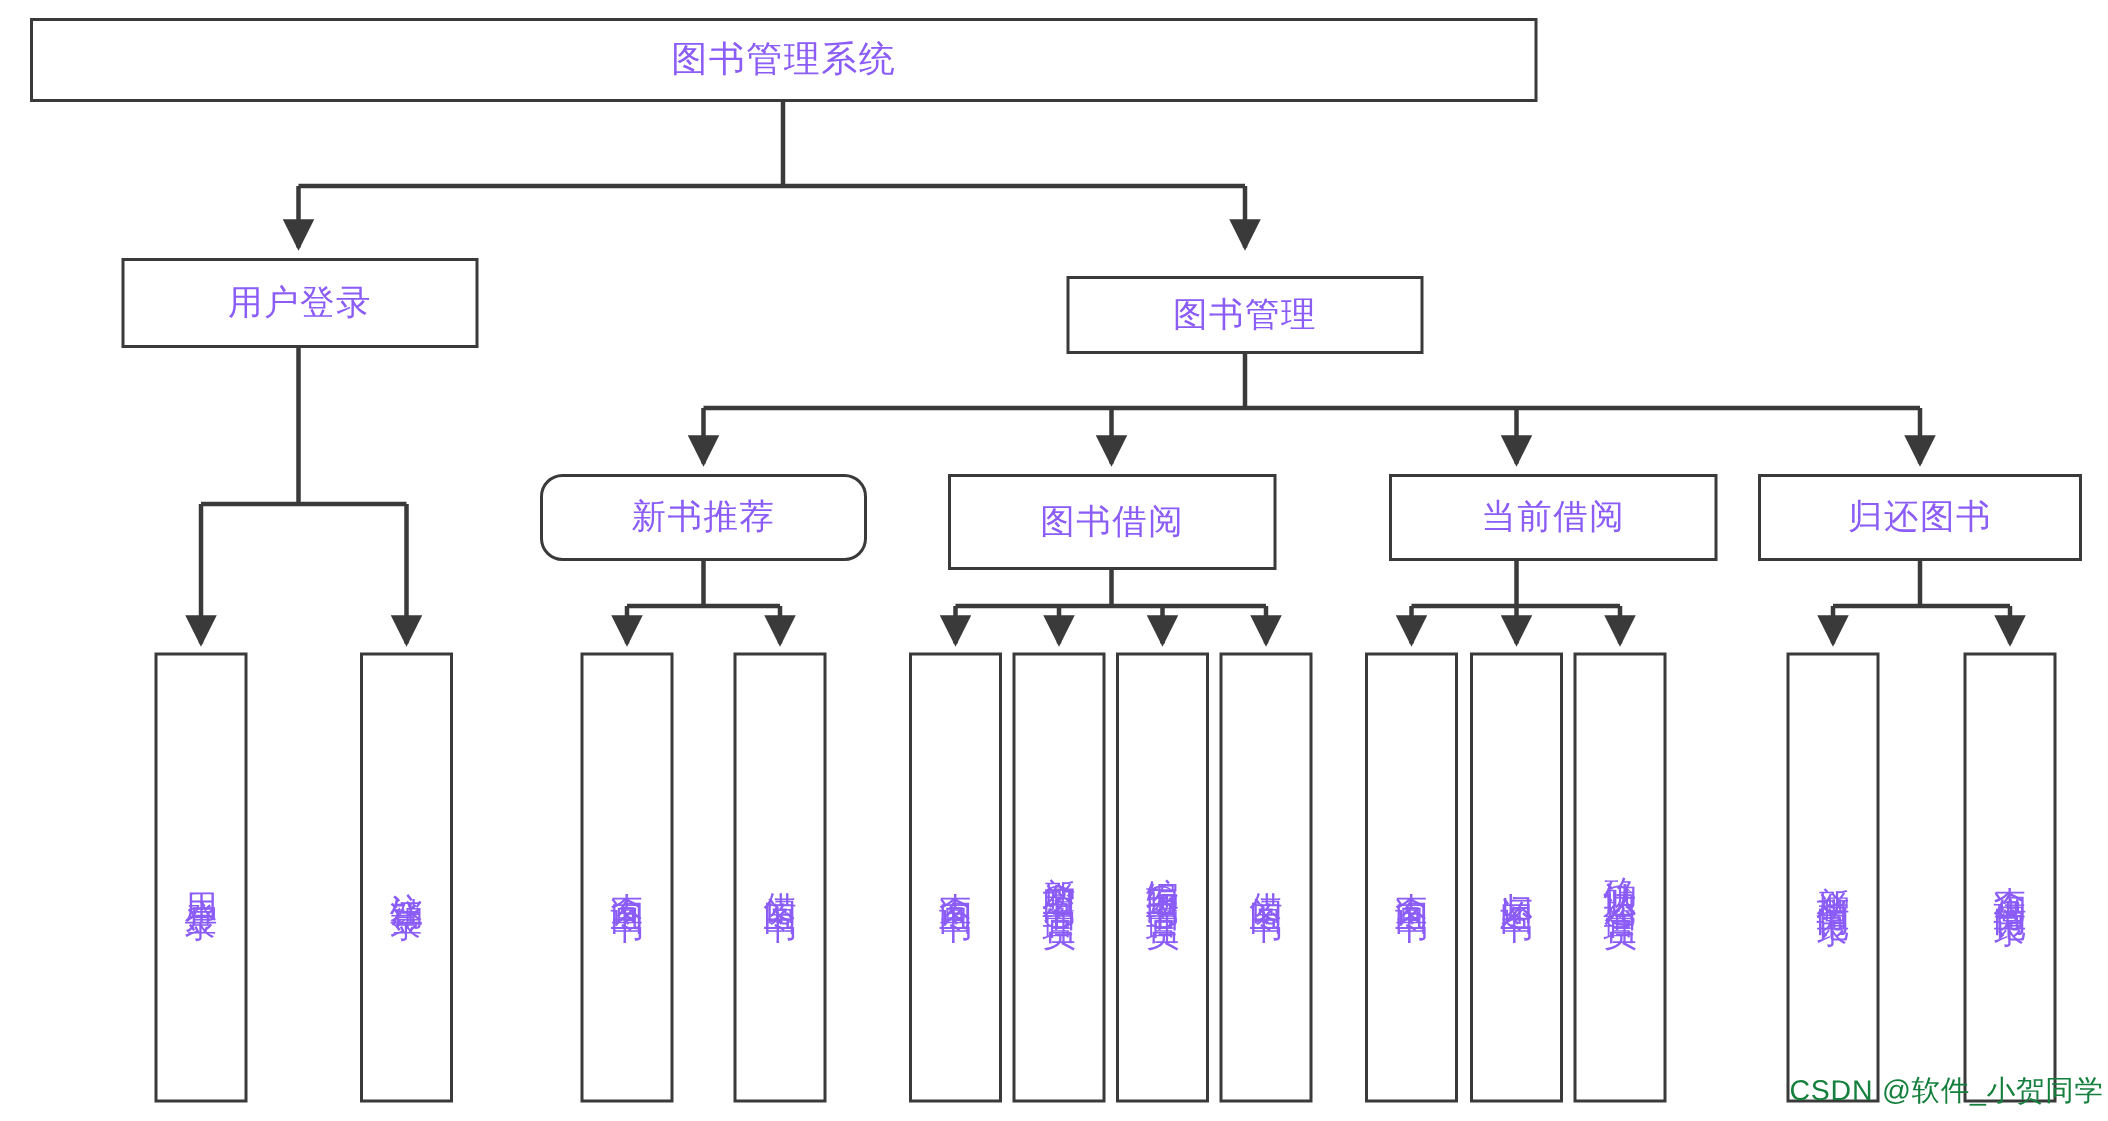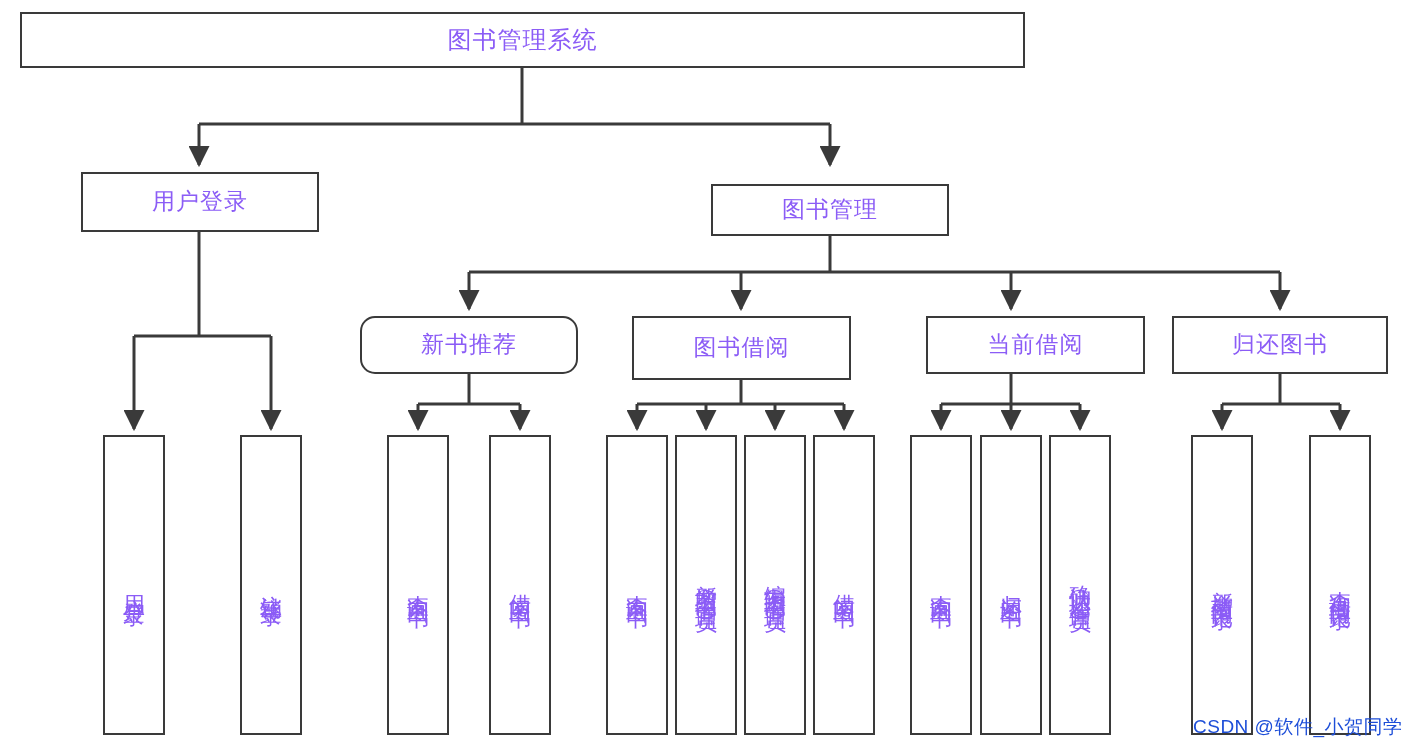--- a/index.html
+++ b/index.html
@@ -57,21 +57,21 @@
     writing-mode: vertical-rl;
     text-orientation: upright;
     font-size: 22px;
     letter-spacing: 4px;
     line-height: 1;
     white-space: nowrap;
   }
   .watermark {
     position: absolute;
     font-size: 19px;
-    color: #1d4ed8;
+    color: #15803d;
     white-space: nowrap;
     letter-spacing: 0.5px;
   }
 </style>
 </head>
 <body>
 
 <div id="canvas">
 
   <svg class="wires" viewBox="0 0 1405 747" xmlns="http://www.w3.org/2000/svg">

